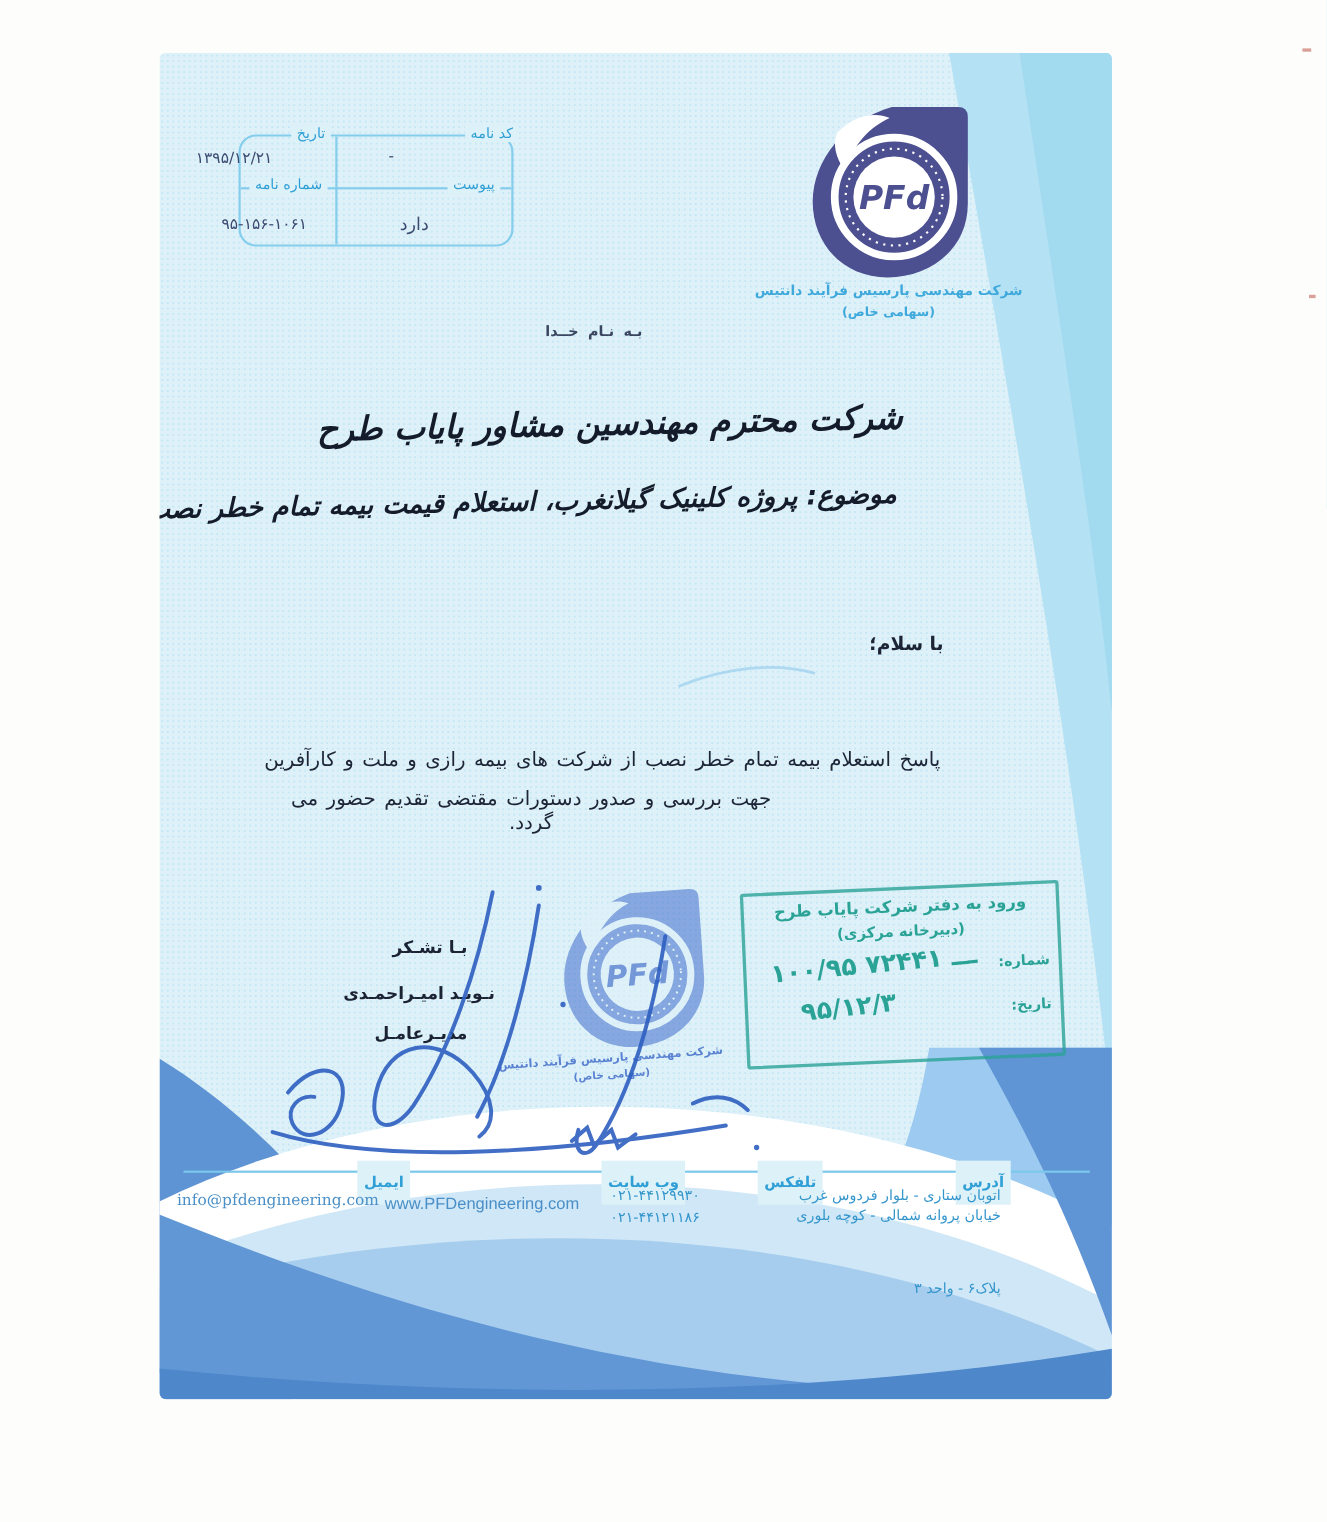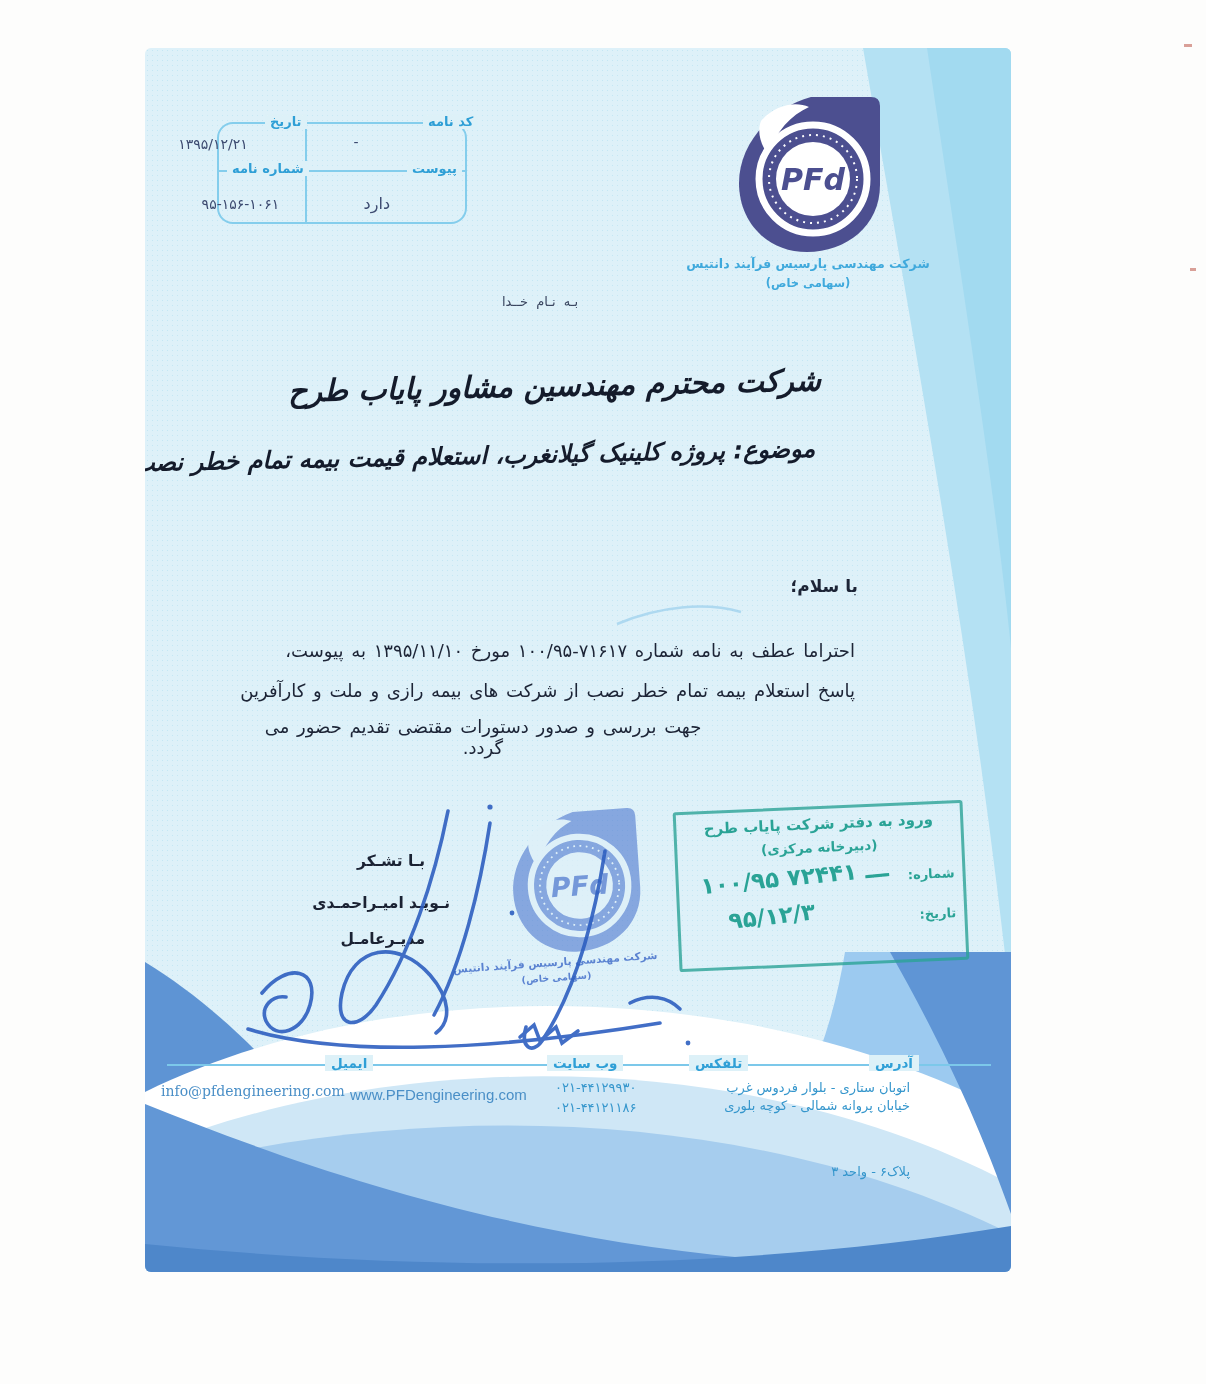--- a/index.html
+++ b/index.html
@@ -11,34 +11,34 @@
         background-color:#def1f9;
         background-image:radial-gradient(#c3e7f4 0.9px, rgba(0,0,0,0) 1px);
         background-size:5px 5px;
         border-radius:6px;overflow:hidden;direction:rtl;}
   .page svg{display:block;}
   
   .idbox{position:absolute;left:72px;top:74px;width:246px;height:98px;
          border:2px solid #84cdec;border-radius:16px;}
   .idbox .vline{position:absolute;left:86px;top:0;width:0;height:100%;border-left:2px solid #84cdec;}
   .idbox .hline{position:absolute;left:0;top:46px;width:100%;height:0;border-top:2px solid #84cdec;}
-  .boxlabel{position:absolute;color:#2f9fd6;font-size:13px;font-weight:bold;
+  .boxlabel{position:absolute;color:#2f9fd6;font-size:13px;font-weight:normal;
             background:#ddf1f8;padding:0 5px;white-space:nowrap;z-index:3;}
   .boxval{position:absolute;color:#3c4a70;font-size:14px;font-weight:normal;
           white-space:nowrap;z-index:3;}
   .ltrn{direction:ltr;}
   
   .logo{position:absolute;left:588px;top:45px;width:150px;height:162px;}
   .logo-cap{position:absolute;left:528px;top:208px;width:270px;text-align:center;
             color:#3fa9dc;font-size:12.5px;font-weight:bold;}
   .logo-cap2{position:absolute;left:528px;top:228px;width:270px;text-align:center;
              color:#3fa9dc;font-size:11.5px;font-weight:bold;}
   
   .bism{position:absolute;left:340px;top:246px;width:110px;text-align:center;
-        color:#3a4660;font-size:13px;font-weight:normal;word-spacing:4px;letter-spacing:1px;}
+        color:#3a4660;font-size:13px;font-weight:bold;word-spacing:4px;letter-spacing:1px;}
   .callig{position:absolute;color:#141b2b;font-weight:bold;font-style:italic;
           white-space:nowrap;transform:rotate(-1.2deg);}
   .recipient{right:190px;top:320px;font-size:30px;}
   .subject{right:196px;top:394px;font-size:24px;}
   .salam{position:absolute;right:153px;top:528px;color:#1c2436;font-size:17px;font-weight:bold;}
   .bodyline{position:absolute;color:#1c2436;font-size:18px;white-space:nowrap;word-spacing:2px;}
   .bl1{right:156px;top:592px;}
   .bl2{right:156px;top:632px;}
   .bl3{left:98px;top:668px;width:480px;text-align:center;white-space:normal;}
   
@@ -66,21 +66,21 @@
   .g-numlab{right:8px;top:62px;font-size:13px;font-weight:bold;}
   .g-datelab{right:8px;top:102px;font-size:13px;font-weight:bold;}
   .g-numval{left:6px;top:54px;width:220px;text-align:center;font-size:23px;font-weight:bold;
             transform:rotate(-3deg);letter-spacing:1px;}
   .g-dateval{left:48px;top:92px;font-size:23px;font-weight:bold;transform:rotate(-4deg);
              letter-spacing:2px;}
   
   .f-line{position:absolute;left:22px;top:1016px;width:824px;height:0;
           border-top:2px solid #7cc8ea;z-index:1;}
   .f-label{position:absolute;top:1007px;color:#2f9fd6;font-size:13.5px;font-weight:bold;
-           background:#ddf1f8;padding:0 6px;z-index:2;white-space:nowrap;}
+           background:#ddf1f8;padding:12px 6px;z-index:2;white-space:nowrap;}
   .f-address{right:101px;color:#3596cc;font-size:13px;position:absolute;text-align:right;
              white-space:nowrap;z-index:2;}
   .f-phone{left:410px;position:absolute;color:#3596cc;font-size:13px;letter-spacing:1px;
            white-space:nowrap;z-index:2;}
   .f-web{position:absolute;left:205px;top:1038px;color:#4a8fc7;font-size:15px;
          font-family:Liberation Sans, sans-serif;z-index:2;}
   .f-mail{position:absolute;left:16px;top:1035px;color:#4a8fc7;font-size:14px;
           font-family:"DejaVu Serif",serif;z-index:2;}
   .scanmark{position:absolute;background:#d9a098;z-index:6;}
 </style>
@@ -130,21 +130,20 @@
   </div>
   <div class="logo-cap">شرکت مهندسی پارسیس فرآیند دانتیس</div>
   <div class="logo-cap2">(سهامی خاص)</div>
 
   <div class="bism">بـه نـام خــدا</div>
 
   <div class="callig recipient">شرکت محترم مهندسین مشاور پایاب طرح</div>
   <div class="callig subject">موضوع: پروژه کلینیک گیلانغرب، استعلام قیمت بیمه تمام خطر نصب</div>
 
   <div class="salam">با سلام؛</div>
-  <div class="bodyline bl1">احتراما عطف به نامه شماره ۷۱۶۱۷-۱۰۰/۹۵ مورخ ۱۳۹۵/۱۱/۱۰ به پیوست،</div>
   <div class="bodyline bl2">پاسخ استعلام بیمه تمام خطر نصب از شرکت های بیمه رازی و ملت و کارآفرین</div>
   <div class="bodyline bl3">جهت بررسی و صدور دستورات مقتضی تقدیم حضور می گردد.</div>
 
   <svg class="straymark" width="130" height="30" viewBox="0 0 130 30">
     <path d="M2,24 C45,6 90,2 126,12" fill="none" stroke="#86c4ea" stroke-width="2.5" opacity="0.55"></path>
   </svg>
 
   <div class="sigtext sig-thanks">بـا تشـکر</div>
   <div class="sigtext sig-name">نـویـد امیـراحمـدی</div>
   <div class="sigtext sig-title">مدیـرعامـل</div>

